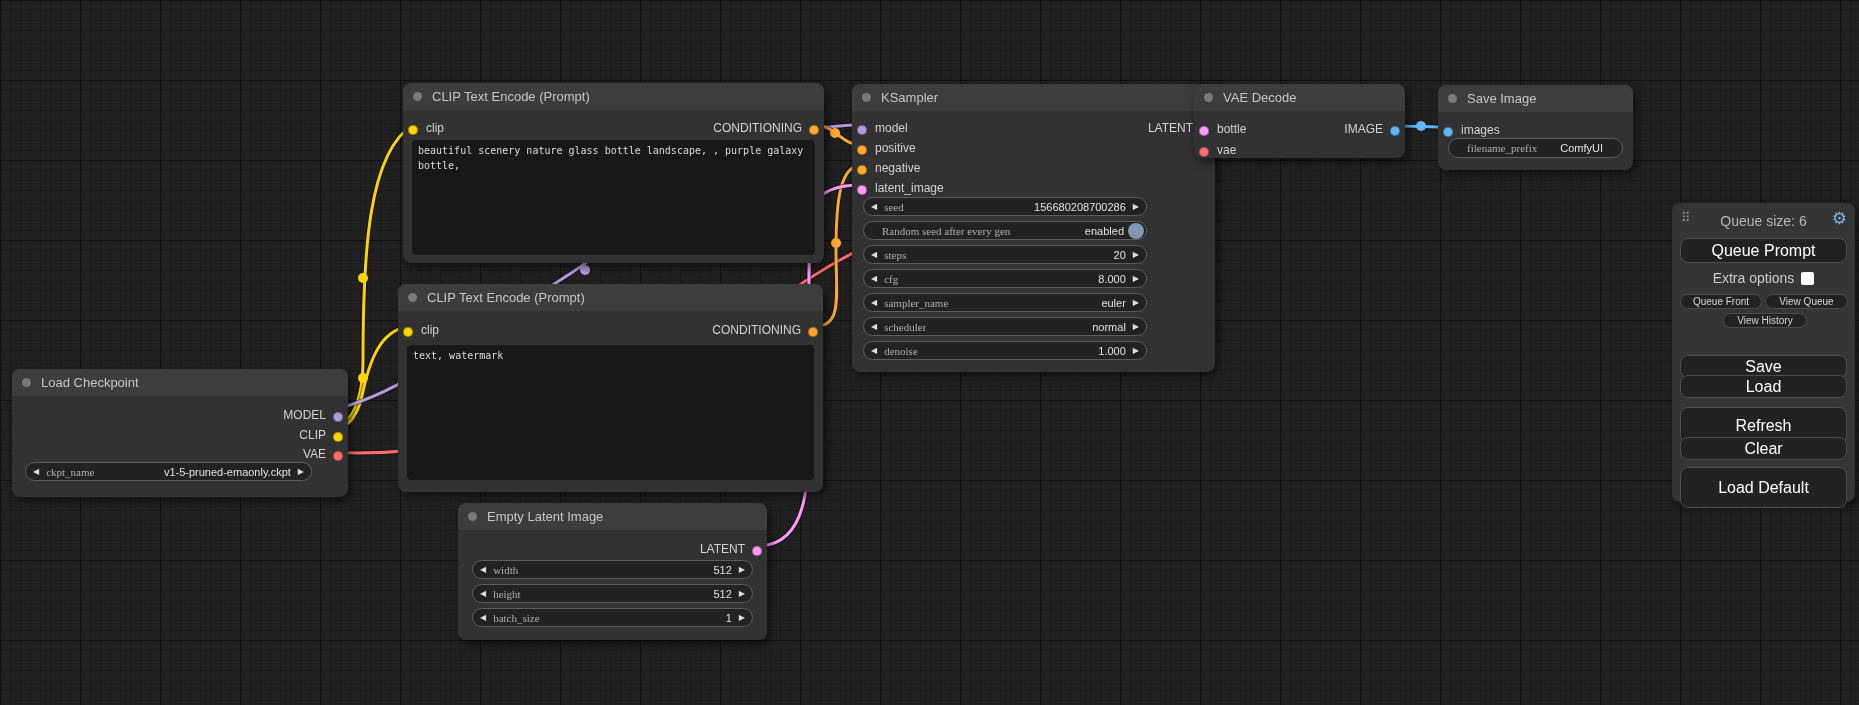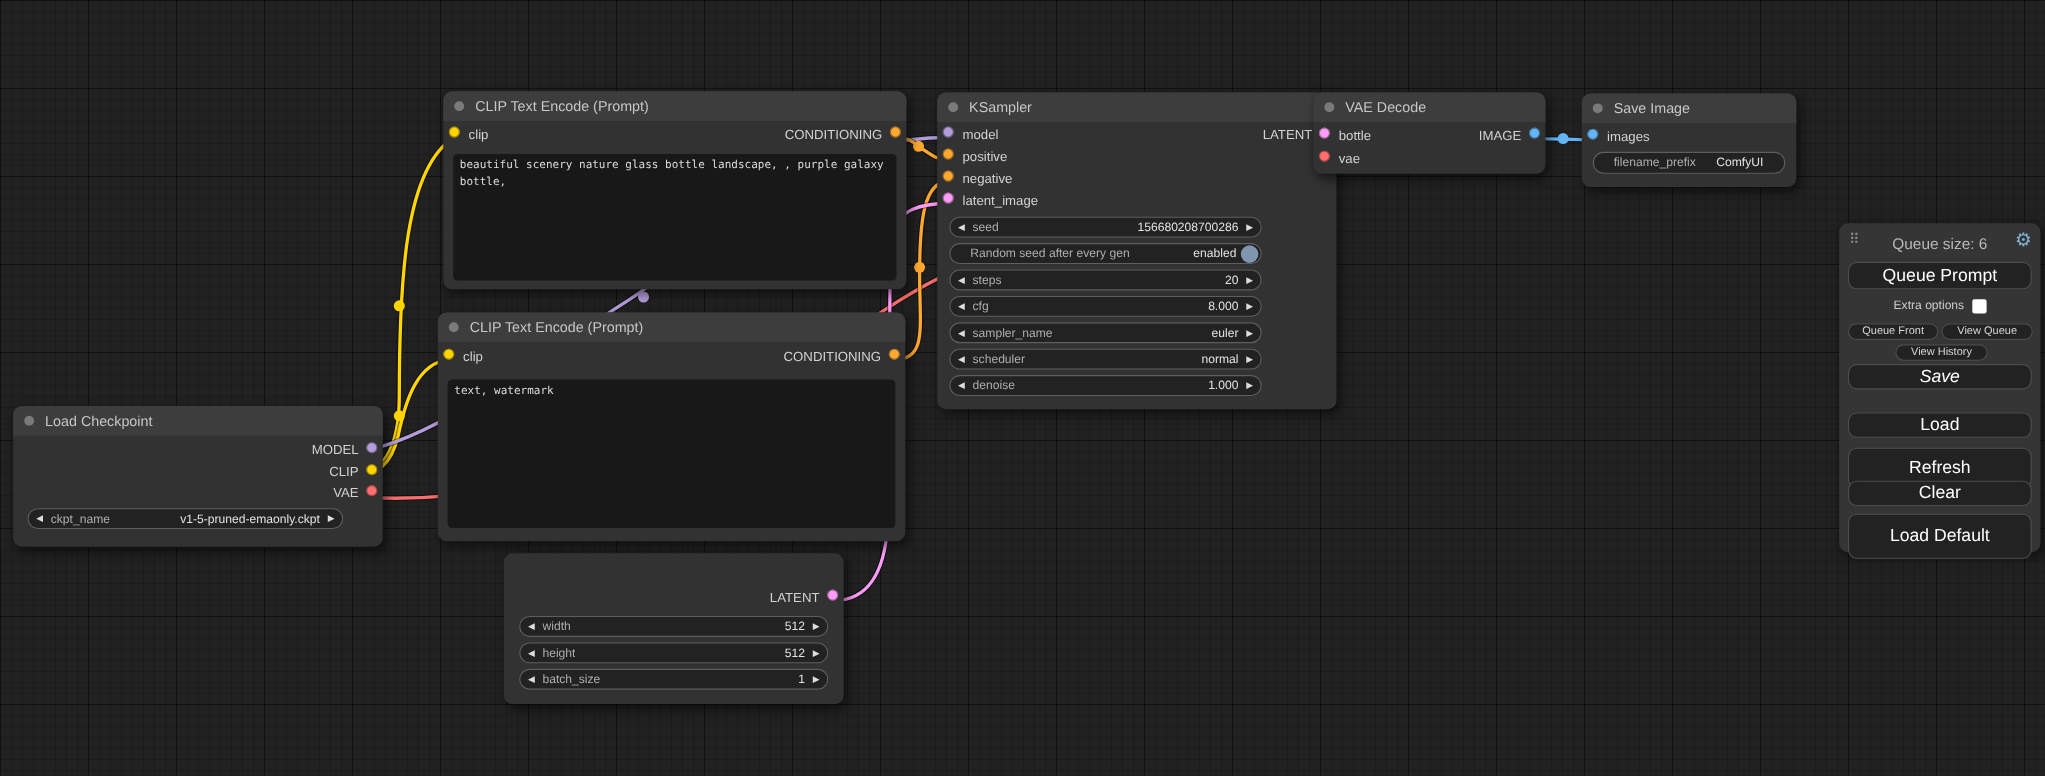--- a/index.html
+++ b/index.html
@@ -14,33 +14,33 @@
     background-size:80px 80px,80px 80px,10px 10px,10px 10px;
     font-family:"Liberation Sans",sans-serif;
   }
   #wires{position:absolute;left:0;top:0;z-index:1;}
   .node{position:absolute;z-index:2;background:#323232;border-radius:8px;
         box-shadow:3px 4px 10px rgba(0,0,0,.55);}
   .ntitle{position:absolute;left:0;right:0;top:0;height:27px;background:#3d3d3d;
           border-radius:8px 8px 0 0;display:flex;align-items:center;
           padding-left:10px;color:#c6c6c6;font-size:13px;}
   .tdot{width:9px;height:9px;border-radius:50%;background:#7a7a7a;margin-right:10px;flex:none;}
-  .slot{position:absolute;height:20px;display:flex;align-items:flex-start;
+  .slot{position:absolute;height:20px;display:flex;align-items:flex-end;
         font-size:12px;color:#d2d2d2;white-space:nowrap;}
   .slot.in{left:5px;}
   .slot.out{right:5px;flex-direction:row-reverse;}
   .sdot{width:10px;height:10px;border-radius:50%;flex:none;
         box-shadow:inset 0 0 0 1px rgba(0,0,0,.35);}
   .slot.in .sdot{margin-right:8px;}
   .slot.out .sdot{margin-left:7px;}
   .widget{position:absolute;height:19px;background:#222222;border:1px solid #5e5e5e;
           border-radius:10px;display:flex;align-items:center;font-size:11px;
           color:#c8c8c8;padding:0 7px;box-sizing:border-box;white-space:nowrap;}
   .warrow{font-size:8px;color:#dddddd;line-height:1;flex:none;}
-  .wlabel{margin-left:7px;color:#aeaeae;overflow:hidden;}
+  .wlabel{margin-left:7px;color:#aeaeae;overflow:hidden;font-family:Liberation Serif, serif;}
   .widget.noarrow .wlabel{margin-left:11px;}
   .wvalue{margin-left:auto;margin-right:7px;color:#e2e2e2;}
   .knob{width:16px;height:16px;border-radius:50%;background:#8096b0;
         margin-right:-5px;margin-left:4px;flex:none;}
   .prompt-text{position:absolute;background:#181818;border-radius:4px;padding:3px 6px;
         font-family:"DejaVu Sans Mono",monospace;font-size:10px;color:#dcdcdc;
         white-space:pre-wrap;word-break:normal;box-sizing:border-box;line-height:1.5;}
   
   #queue-panel{position:absolute;left:1672px;top:203px;width:183px;height:299px;
         background:#353535;border-radius:8px;z-index:3;
@@ -49,21 +49,21 @@
         align-items:center;}
   .qhandle{position:absolute;left:9px;top:1px;color:#8d8d8d;font-size:13px;line-height:1;}
   .qsize{flex:1;text-align:center;color:#b8b8b8;font-size:14px;}
   .qgear{position:absolute;right:8px;top:0px;color:#82b4d6;font-size:17px;line-height:1;}
   .qbtn{position:absolute;background:#222222;border:1px solid #4d4d4d;border-radius:8px;
         color:#ffffff;display:flex;align-items:center;justify-content:center;
         box-sizing:border-box;}
   .qbtn.big{left:8px;width:167px;height:24px;font-size:16px;}
   .qbtn.small{height:15px;font-size:10px;color:#d6d6d6;}
   .extra-row{position:absolute;left:0;right:0;top:67px;height:16px;display:flex;
-        align-items:center;justify-content:center;color:#cccccc;font-size:11px;}
+        align-items:center;justify-content:center;color:#cccccc;font-size:14px;}
   .checkbox{width:13px;height:13px;background:#ffffff;border-radius:2px;margin-left:7px;}
 </style>
 </head>
 <body>
 
 <div id="canvas">
 
   <svg id="wires" width="1859" height="705">
       <path d="M 317,432 C 348,433 363,408 363,360 C 363,255 368,152 413,125" stroke="rgba(0,0,0,0.45)" stroke-width="5" fill="none"></path>
       <path d="M 317,432 C 348,433 363,408 363,360 C 363,255 368,152 413,125" stroke="#FFD500" stroke-width="3" fill="none"></path>
@@ -145,20 +145,24 @@
       <span>clip</span>
     </div>
     <div class="slot out" style="top:33px;">
       <span class="sdot" style="background:#FFA931"></span>
       <span>CONDITIONING</span>
     </div>
     <div class="prompt-text" style="left:9px;top:61px;width:407px;height:135px;">text, watermark</div>
   </div>
 
   <div class="node" style="left:458px;top:503px;width:309px;height:137px;">
+    <div class="ntitle">
+      <span class="tdot"></span>
+      <span>Empty Latent Image</span>
+    </div>
     <div class="slot out" style="top:33px;">
       <span class="sdot" style="background:#FF9CF9"></span>
       <span>LATENT</span>
     </div>
     <div class="widget" style="left:14px;top:57px;width:281px;">
       <span class="warrow">◀</span>
       <span class="wlabel">width</span>
       <span class="wvalue">512</span>
       <span class="warrow">▶</span>
     </div>
@@ -293,21 +297,21 @@
     </div>
     <div class="qbtn small" style="left:8px;top:91px;width:82px;">
       <span>Queue Front</span>
     </div>
     <div class="qbtn small" style="left:93px;top:91px;width:83px;">
       <span>View Queue</span>
     </div>
     <div class="qbtn small" style="left:51px;top:110px;width:84px;">
       <span>View History</span>
     </div>
-    <div class="qbtn big" style="top:128px;height:23px;font-style:italic;">
+    <div class="qbtn big" style="top:152px;height:23px;">
       <span>Save</span>
     </div>
     <div class="qbtn big" style="top:172px;height:23px;">
       <span>Load</span>
     </div>
     <div class="qbtn big" style="top:204px;height:37px;">
       <span>Refresh</span>
     </div>
     <div class="qbtn big" style="top:234px;height:23px;">
       <span>Clear</span>

